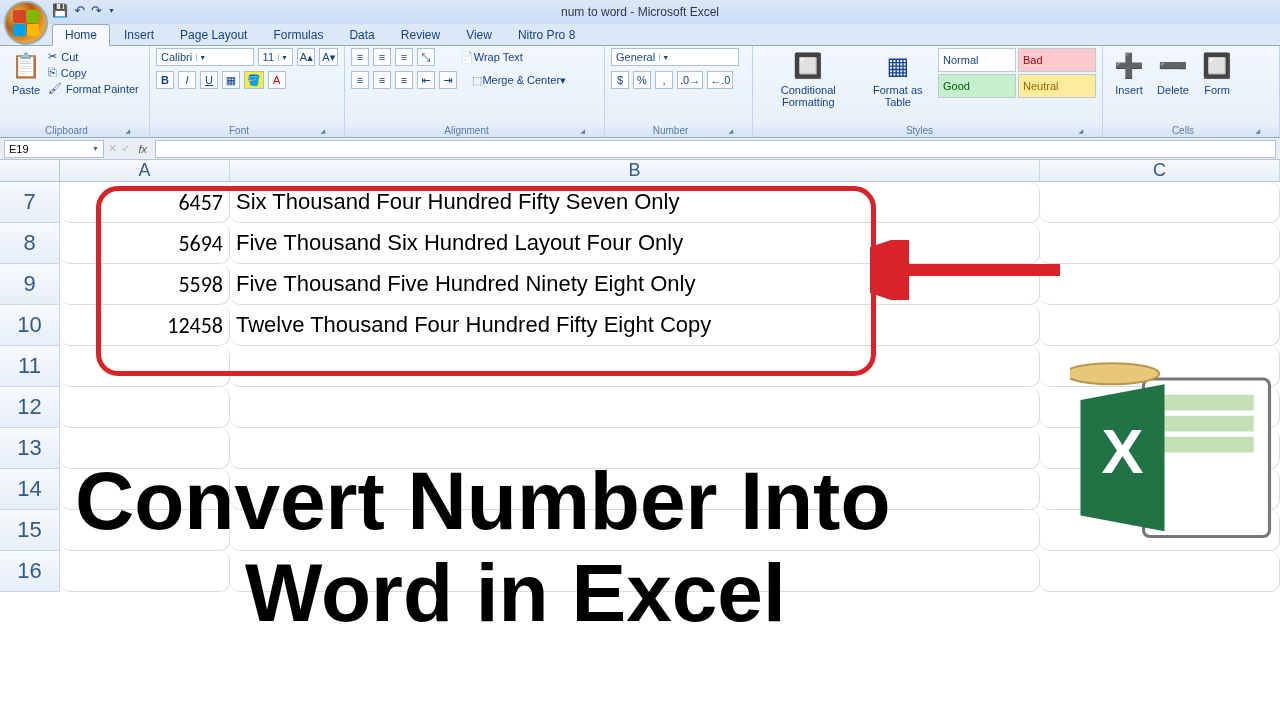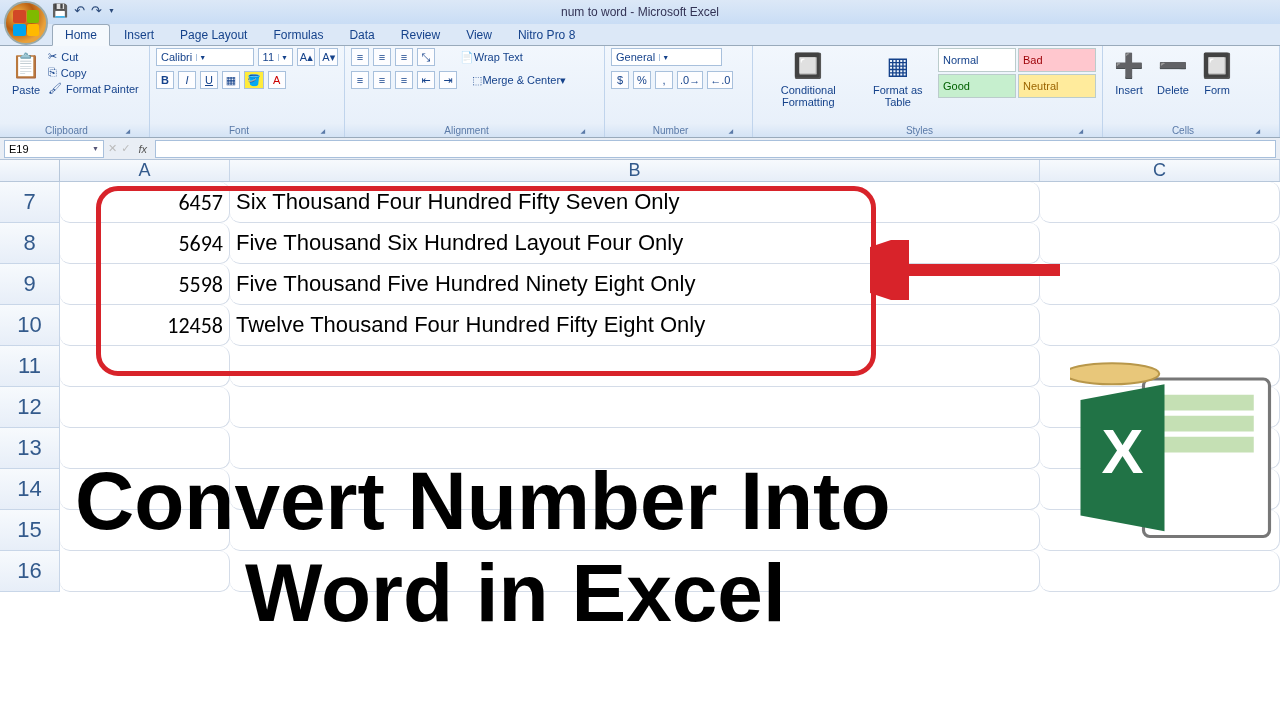--- a/index.html
+++ b/index.html
@@ -153,21 +153,21 @@
       <span class="small-btn box">⇤</span>
       <span class="small-btn box">⇥</span>
       <span style="width:4px"></span>
       <span class="small-btn">⬚ <span>Merge &amp; Center</span> ▾</span>
     </div>
     <div class="group-label">Alignment</div>
   </div>
 
   <div class="group" style="width:148px">
     <div class="row">
-      <div class="sel" style="width:111px">
+      <div class="sel" style="width:128px">
           <span>General</span>
           <span class="arr">▼</span>
         </div>
     </div>
     <div class="row" style="margin-top:4px">
       <span class="small-btn box">$</span>
       <span class="small-btn box">%</span>
       <span class="small-btn box">,</span>
       <span class="small-btn box">.0→</span>
       <span class="small-btn box">←.0</span>
@@ -251,21 +251,21 @@
       </div>
       <div class="row-line">
         <div class="row-h">9</div>
         <div class="cell num col-A">5598</div>
         <div class="cell col-B">Five Thousand Five Hundred Ninety Eight Only</div>
         <div class="cell col-C"></div>
       </div>
       <div class="row-line">
         <div class="row-h">10</div>
         <div class="cell num col-A">12458</div>
-        <div class="cell col-B">Twelve Thousand Four Hundred Fifty Eight Only</div>
+        <div class="cell col-B">Twelve Thousand Four Hundred Fifty Eight Copy</div>
         <div class="cell col-C"></div>
       </div>
       <div class="row-line">
         <div class="row-h">11</div>
         <div class="cell num col-A"></div>
         <div class="cell col-B"></div>
         <div class="cell col-C"></div>
       </div>
       <div class="row-line">
         <div class="row-h">12</div>

